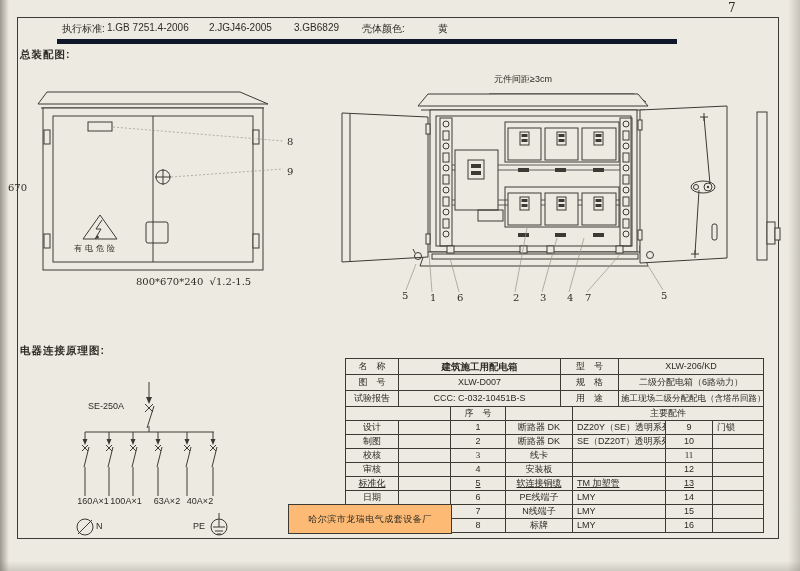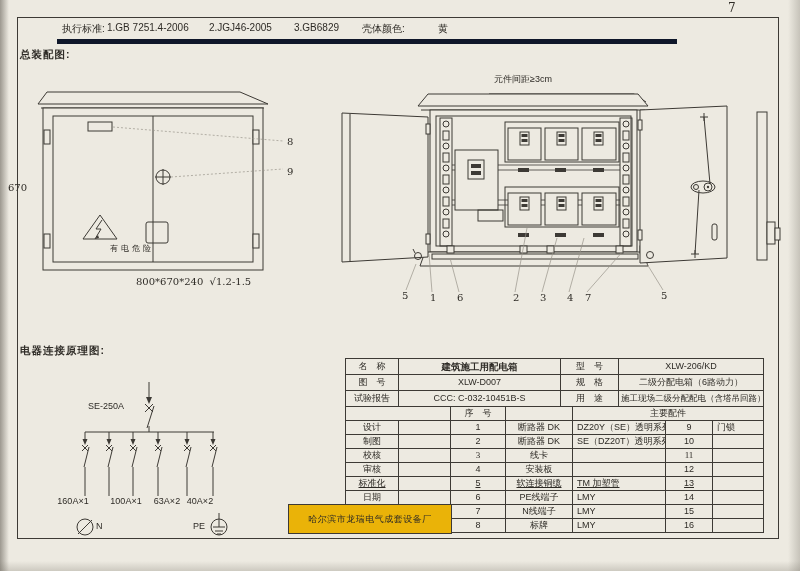--- a/index.html
+++ b/index.html
@@ -21,21 +21,21 @@
   .f{fill:#edeae1;stroke:#3d3a35;stroke-width:1;}
   .d{fill:#3d3a35;stroke:none;}
   .ldr{stroke:#98948a;stroke-width:.7;fill:none;}
   .dot{stroke:#98948a;stroke-width:.7;stroke-dasharray:2 2;fill:none;}
   table{position:absolute;border-collapse:collapse;table-layout:fixed;z-index:4;}
   td{border:1px solid #3d3a35;font-size:9px;text-align:center;vertical-align:middle;
      padding:0 2px;line-height:1;white-space:pre;overflow:hidden;}
   td.l{text-align:left;padding-left:4px;}
   td.b{font-weight:bold;font-size:9.5px;}
   #company-box{position:absolute;left:288px;top:504px;width:162px;height:28px;
-    border:1px solid #3d3a35;background:#eab308;z-index:5;display:flex;
+    border:1px solid #3d3a35;background:#fdba74;z-index:5;display:flex;
     align-items:center;justify-content:center;font-size:9px;letter-spacing:.5px;}
   .shade-l{position:absolute;left:0;top:0;width:9px;height:571px;z-index:6;
     background:linear-gradient(to right,rgba(58,53,44,.45),rgba(58,53,44,0));pointer-events:none;}
   .shade-r{position:absolute;right:0;top:0;width:12px;height:571px;z-index:6;
     background:linear-gradient(to left,rgba(110,105,95,.30),rgba(110,105,95,0));pointer-events:none;}
   .shade-b{position:absolute;left:0;bottom:0;width:800px;height:10px;z-index:6;
     background:linear-gradient(to top,rgba(110,105,95,.25),rgba(110,105,95,0));pointer-events:none;}
 </style>
 </head>
 <body>
@@ -222,21 +222,21 @@
       <line class="ldr" x1="515" y1="234" x2="527" y2="170"></line>
       <line class="ldr" x1="542" y1="234" x2="557" y2="180"></line>
       <line class="ldr" x1="569" y1="234" x2="584" y2="180"></line>
       <line class="ldr" x1="587" y1="234" x2="624" y2="192"></line>
       <line class="ldr" x1="663" y1="232" x2="647" y2="206"></line>
     </g>
   </svg>
 
   <span class="abs num" style="left:8px;top:182px;">670</span>
   <span class="abs num" style="left:136px;top:276px;white-space:pre;">800*670*240  √1.2-1.5</span>
-  <span class="abs" style="left:74px;top:243px;font-size:8px;letter-spacing:3px;z-index:4;margin-left:36px;">有电危险</span>
+  <span class="abs" style="left:74px;top:243px;font-size:8px;letter-spacing:3px;z-index:4;">有电危险</span>
   <span class="abs small" style="left:494px;top:73px;">元件间距≥3cm</span>
   <span class="abs num" style="left:287px;top:136px;">8</span>
   <span class="abs num" style="left:287px;top:166px;">9</span>
   <span class="abs num" style="left:402px;top:290px;">5</span>
   <span class="abs num" style="left:430px;top:292px;">1</span>
   <span class="abs num" style="left:457px;top:292px;">6</span>
   <span class="abs num" style="left:513px;top:292px;">2</span>
   <span class="abs num" style="left:540px;top:292px;">3</span>
   <span class="abs num" style="left:567px;top:292px;">4</span>
   <span class="abs num" style="left:585px;top:292px;">7</span>
@@ -312,21 +312,21 @@
       <line class="s" x1="202" y1="163" x2="202" y2="169"></line>
       <circle class="s" cx="202" cy="177" r="8"></circle>
       <line class="s" x1="202" y1="169" x2="202" y2="177"></line>
       <line class="s" x1="196" y1="177" x2="208" y2="177"></line>
       <line class="s" x1="198" y1="181" x2="206" y2="181"></line>
       <line class="s" x1="200" y1="184" x2="204" y2="184"></line>
     </g>
   </svg>
 
   <span class="abs small" style="left:88px;top:401px;">SE-250A</span>
-  <span class="abs small" style="left:52px;top:496px;width:42px;text-align:center;">160A×1</span>
+  <span class="abs small" style="left:72px;top:496px;width:42px;text-align:center;">160A×1</span>
   <span class="abs small" style="left:105px;top:496px;width:42px;text-align:center;">100A×1</span>
   <span class="abs small" style="left:148px;top:496px;width:38px;text-align:center;">63A×2</span>
   <span class="abs small" style="left:181px;top:496px;width:38px;text-align:center;">40A×2</span>
   <span class="abs small" style="left:96px;top:521px;">N</span>
   <span class="abs small" style="left:193px;top:521px;">PE</span>
 
   <table style="left:345px;top:358px;width:418px;">
     <colgroup>
         <col style="width:53px">
         <col style="width:162px">

